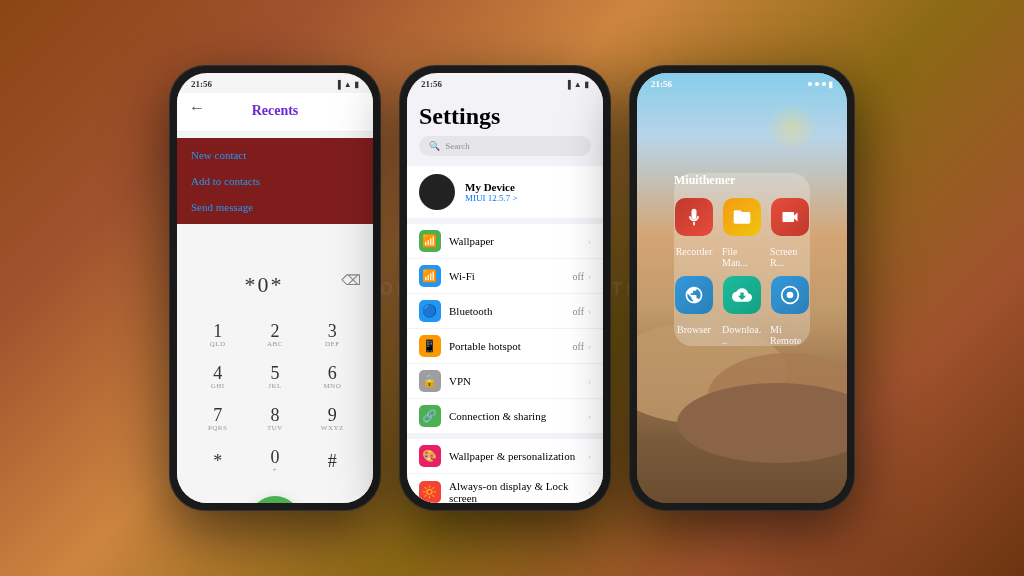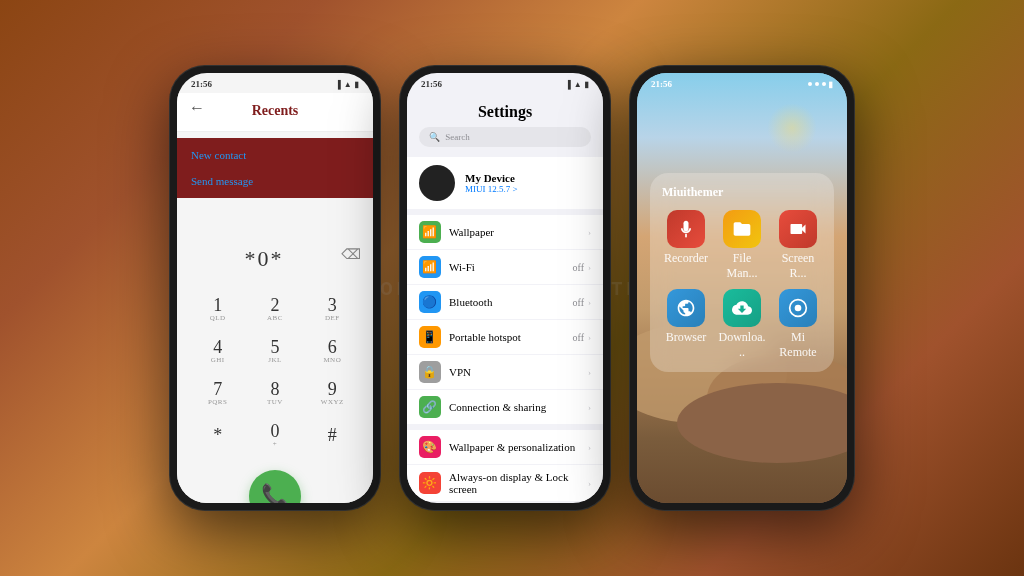--- a/index.html
+++ b/index.html
@@ -99,21 +99,21 @@
     }
 
     .dialer-header .back-btn {
       color: #555;
       font-size: 16px;
       padding: 4px 0;
     }
 
     .dialer-title {
       text-align: center;
-      color: #7f1d1d;
+      color: #6d28d9;
       font-size: 14px;
       font-weight: 600;
       margin-top: -16px;
       padding-bottom: 4px;
     }
 
     .dialer-menu {
       background: #7f1d1d;
       margin-top: 6px;
       padding: 4px 0;
@@ -202,25 +202,24 @@
 
     
     .settings-screen { background: #f2f2f7; height: 100%; overflow: hidden; }
 
     .settings-header {
       background: #f2f2f7;
       padding: 6px 12px 4px;
     }
 
     .settings-title {
-      font-size: 16px;
+      font-size: 24px;
       font-weight: 700;
       color: #000;
       padding: 4px 0 6px;
-      text-align: center;
     }
 
     .settings-search {
       background: #e5e5ea;
       border-radius: 10px;
       padding: 5px 10px;
       display: flex;
       align-items: center;
       gap: 5px;
       margin-bottom: 6px;
@@ -328,22 +327,21 @@
 
     .app-folder {
       position: absolute;
       top: 100px;
       left: 50%;
       transform: translateX(-50%);
       z-index: 10;
       background: rgba(255,255,255,0.25);
       backdrop-filter: blur(10px);
       border-radius: 18px;
-      padding: 12px;
-      width: 184px;
+      width: 136px;
     }
 
     .folder-title {
       color: #fff;
       font-size: 12px;
       font-weight: 600;
       margin-bottom: 10px;
       text-align: left;
     }
 
@@ -365,24 +363,24 @@
       height: 38px;
       border-radius: 10px;
       display: flex;
       align-items: center;
       justify-content: center;
       font-size: 18px;
       flex-shrink: 0;
     }
 
     .app-label {
-      font-size: 12px;
+      font-size: 10px;
       color: rgba(255,255,255,0.9);
-      text-align: center;
       word-break: break-word;
+      margin-top: 7px;
     }
 
     .icon-recorder { background: linear-gradient(135deg, #c0392b, #e74c3c); }
     .icon-fileman { background: linear-gradient(135deg, #f39c12, #f1c40f); }
     .icon-screenrec { background: linear-gradient(135deg, #e74c3c, #c0392b); }
     .icon-browser { background: linear-gradient(135deg, #3498db, #2980b9); }
     .icon-download { background: linear-gradient(135deg, #1abc9c, #16a085); }
     .icon-miremote { background: linear-gradient(135deg, #3498db, #2980b9); }
   </style>
 </head>
@@ -405,20 +403,21 @@
           </div>
         </div>
 
         <div class="dialer-header">
           <div class="back-btn">←</div>
           <div class="dialer-title">Recents</div>
         </div>
 
         <div class="dialer-menu">
           <div class="dialer-menu-item">New contact</div>
+          <div class="dialer-menu-item">Add to contacts</div>
           <div class="dialer-menu-item">Send message</div>
         </div>
 
         <div style="height: 30px; background: #f5f5f5;"></div>
 
         <div class="dialer-display">
           <span>*0*</span>
           <span class="dialer-delete">⌫</span>
         </div>
 

